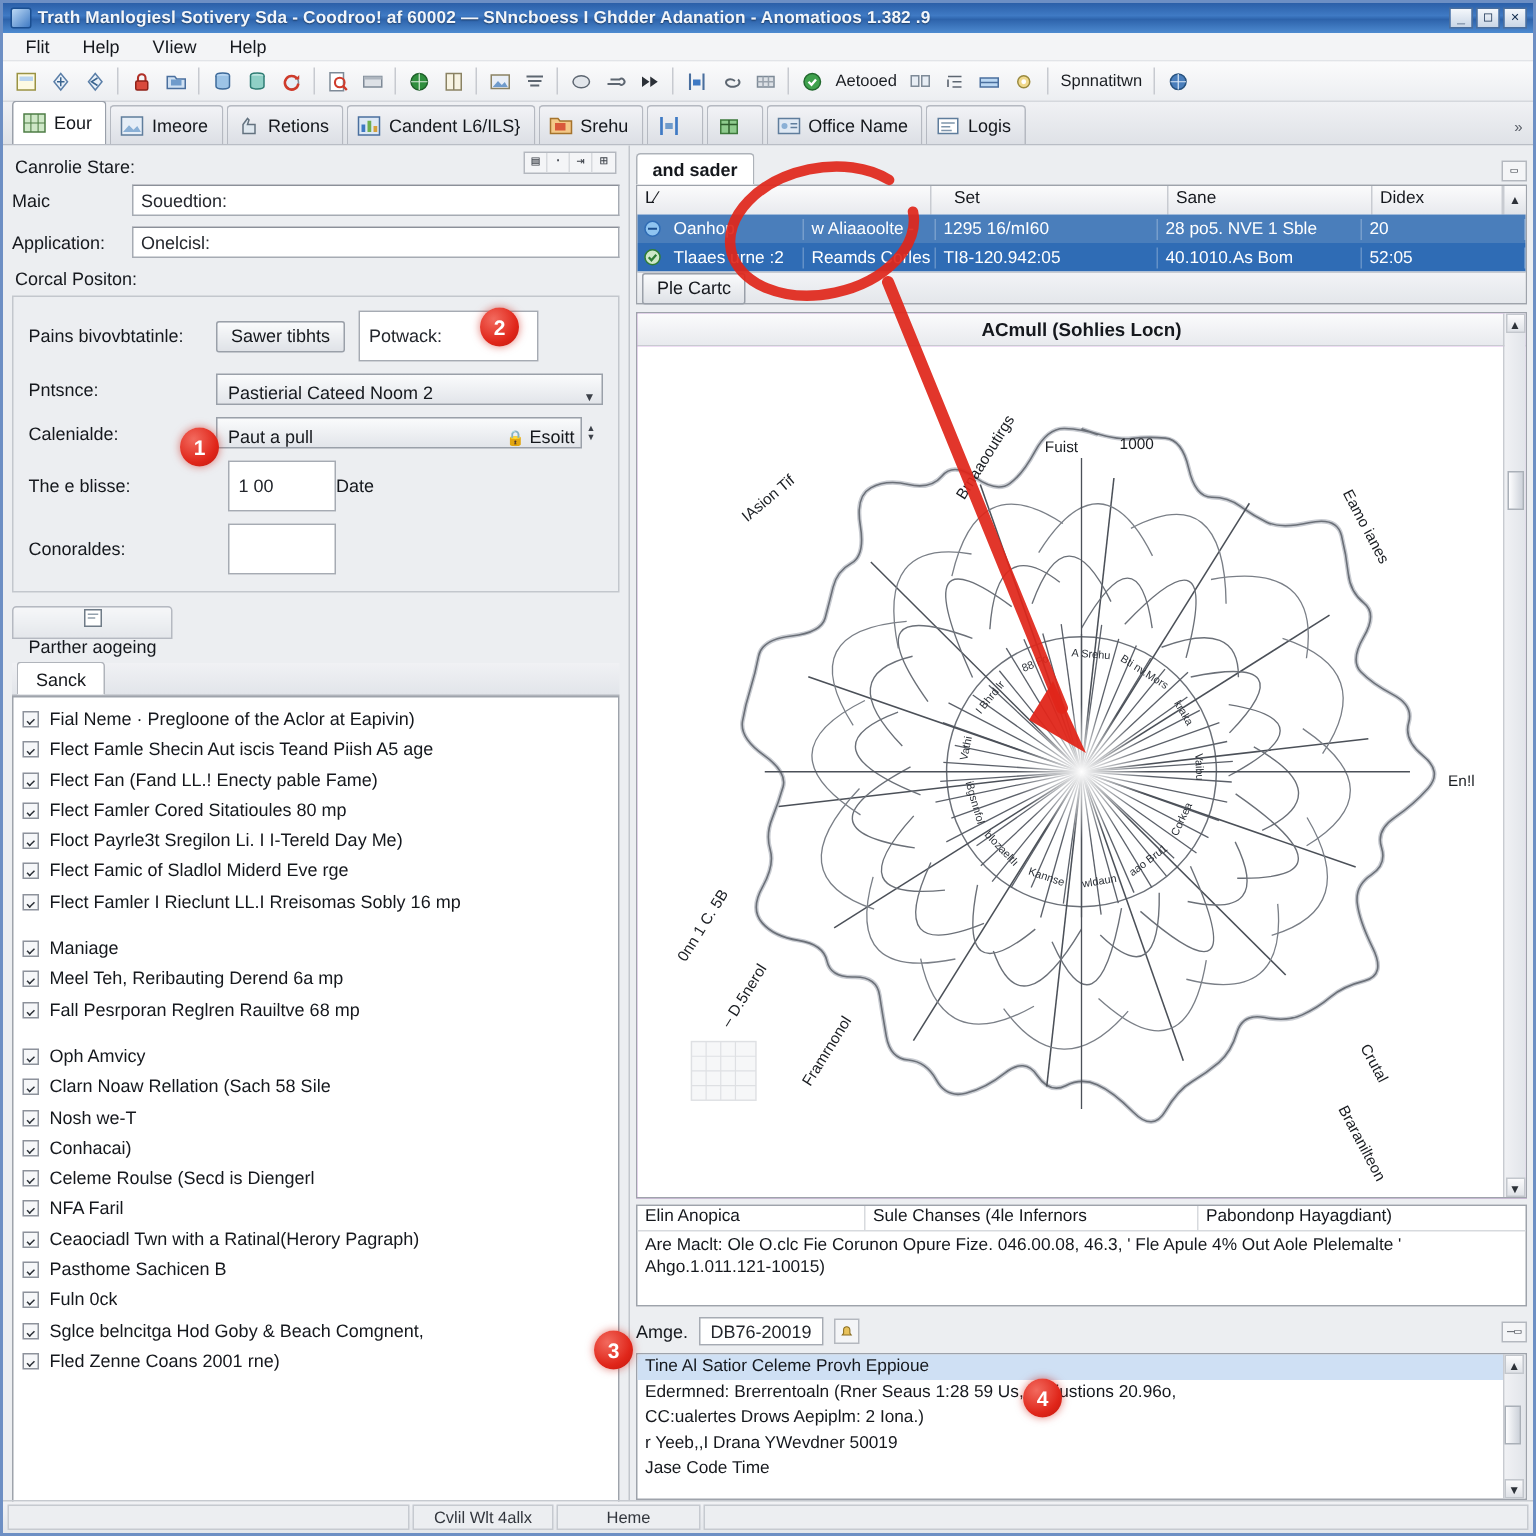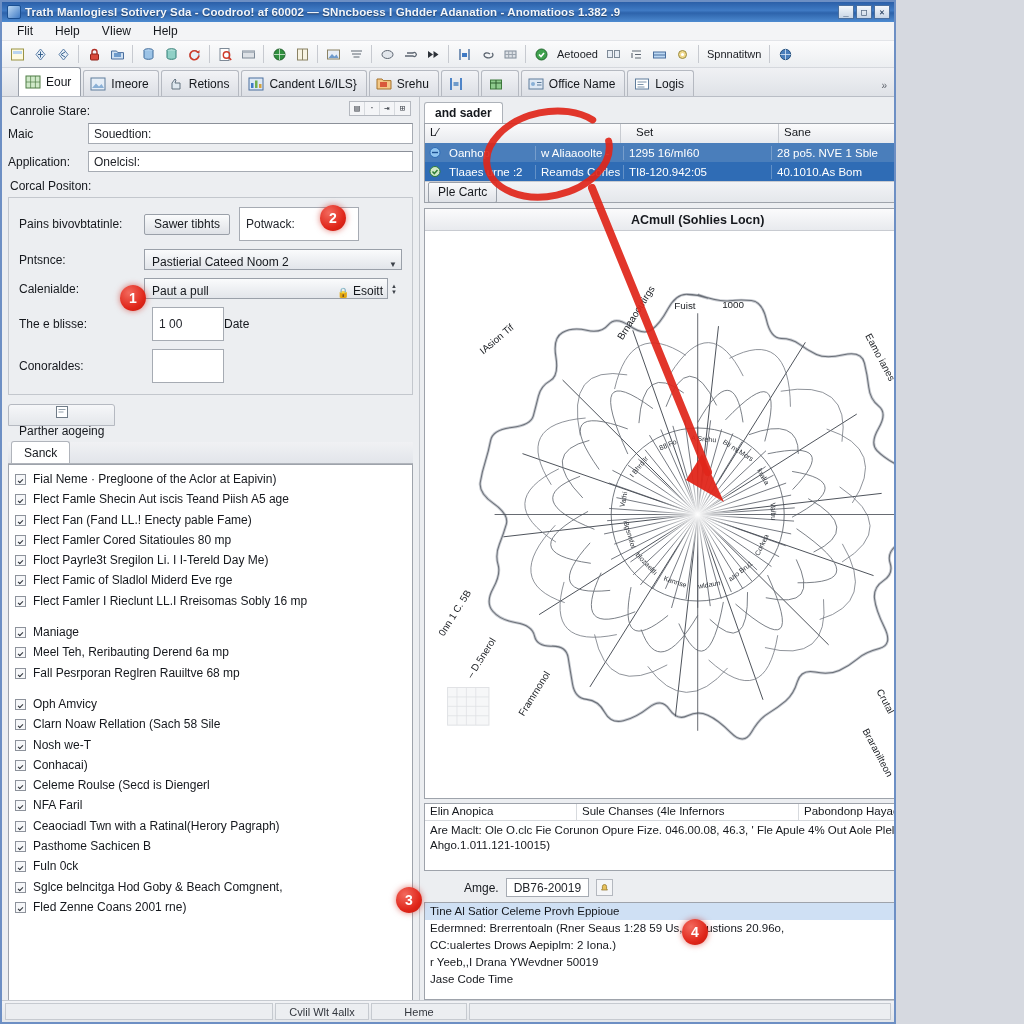--- a/index.html
+++ b/index.html
@@ -6,21 +6,21 @@
   html, body {
     margin: 0; padding: 0;
     width: 1024px; height: 1024px;
     overflow: hidden;
     background: #d6d9e0;
     font-family: "Liberation Sans", sans-serif;
   }
 
   #app {
     position: relative;
-    width: 896px; height: 1024px;
+    width: 1024px; height: 1024px;
     background: #eceef1;
     border: 2px solid #6d8fc4;
     overflow: hidden;
   }
 
   
   .titlebar {
     position: absolute; left: 0; top: 0; right: 0; height: 20px;
     background: linear-gradient(180deg,#2b5fa8 0%,#3f7ac4 42%,#2d63ab 55%,#4d8ad0 100%);
     display: flex; align-items: center;
@@ -72,21 +72,21 @@
   }
   .tb-sep { width: 1px; height: 18px; background: #c7cad0; margin: 0 3px; flex: 0 0 auto; }
   .tb-label { font-size: 11px; color: #1a1d22; padding: 0 4px; white-space: nowrap; }
   .gl { width: 15px; height: 15px; display: block; }
 
   
   .tabstrip {
     position: absolute; left: 0; top: 66px; right: 0; height: 29px;
     background: linear-gradient(180deg,#f0f1f4,#dfe2e7);
     border-bottom: 1px solid #b9bdc5;
-    display: flex; align-items: flex-end; padding-left: 16px;
+    display: flex; align-items: flex-end; padding-left: 6px;
   }
   .tab {
     height: 26px; display: flex; align-items: center; gap: 5px;
     padding: 0 9px 0 6px;
     background: linear-gradient(180deg,#f2f3f6,#dcdfe5);
     border: 1px solid #b5b9c1; border-bottom: none;
     border-radius: 3px 3px 0 0;
     margin-right: 2px;
     font-size: 12px; color: #14171c; white-space: nowrap;
   }
@@ -282,21 +282,21 @@
 
   .detail-box {
     height: 68px; border: 1px solid #9ea3ab; background: #fff; margin-top: 4px;
     display: flex; flex-direction: column;
   }
   .detail-head { display: flex; height: 17px; border-bottom: 1px solid #d7dade; }
   .dh-cell { font-size: 11.5px; color: #15181d; padding: 1px 5px; border-right: 1px solid #d7dade; white-space: nowrap; }
   .detail-body { padding: 2px 5px; font-size: 11.5px; color: #15181d; line-height: 15px; }
 
   .cmdbar { display: flex; align-items: center; height: 23px; margin-top: 5px; gap: 7px; position: relative; }
-  .cmd-label { font-size: 12px; color: #15181d; margin-left: 40px; }
+  .cmd-label { font-size: 12px; color: #15181d; }
   .cmd-field { height: 19px; border: 1px solid #a6abb3; background: #fff; padding: 0 7px;
                font-size: 12px; color: #23262c; display: flex; align-items: center; }
   .cmd-icon { width: 17px; height: 17px; border: 1px solid #b4b8bf; background: #f4f5f7;
               display: flex; align-items: center; justify-content: center; }
   .cmd-spacer { flex: 1 1 auto; }
 
   .logbox { height: 98px; border: 1px solid #9ea3ab; background: #fff; margin-top: 3px;
             display: flex; position: relative; }
   .log-lines { flex: 1 1 auto; padding: 0; }
   .log-line { font-size: 11.5px; color: #15181d; line-height: 17px; padding: 0 5px; white-space: nowrap; }

